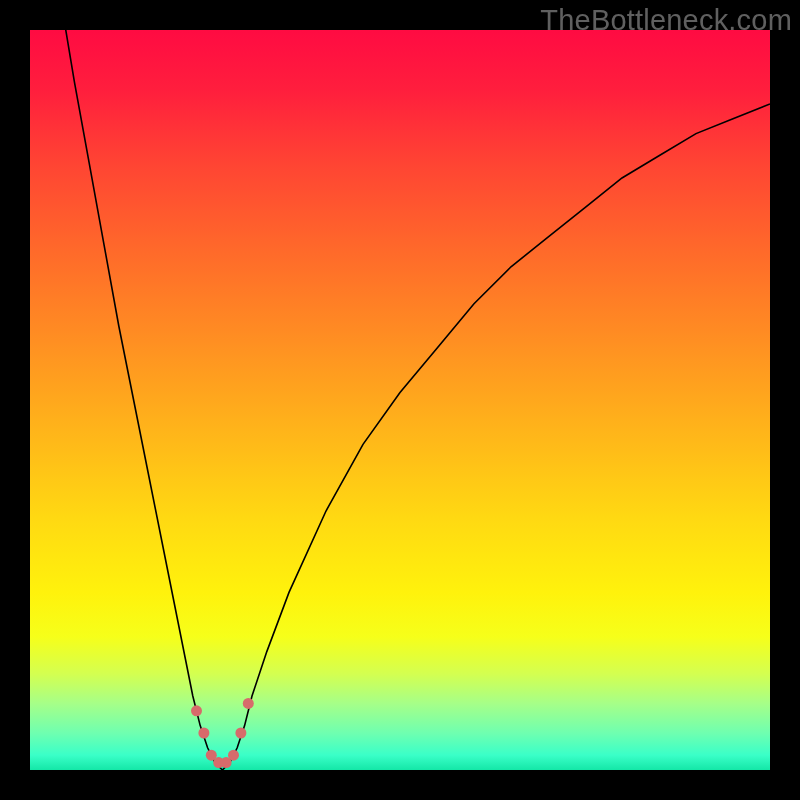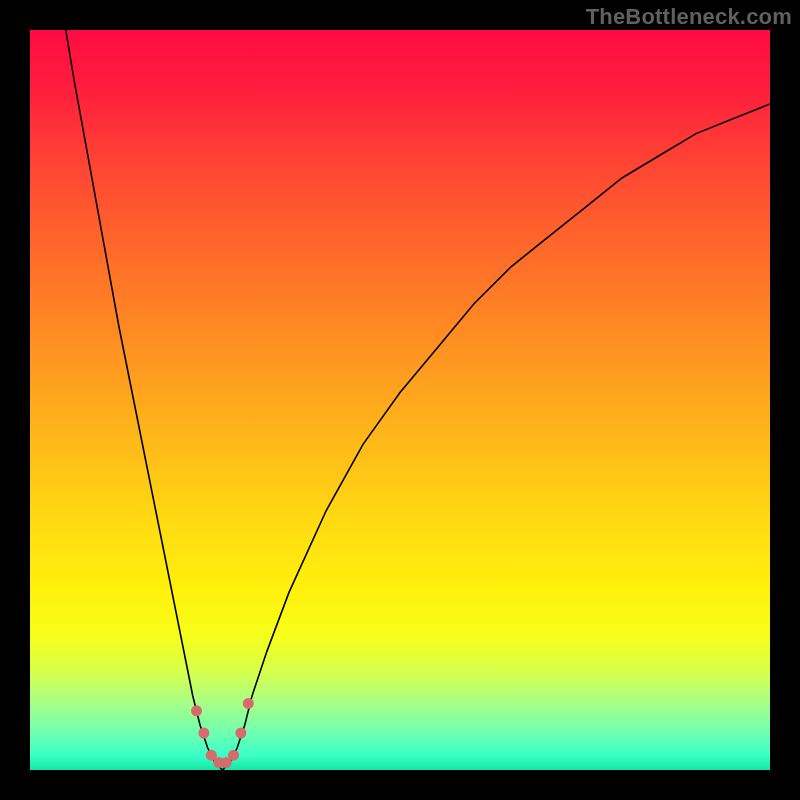--- a/index.html
+++ b/index.html
@@ -31,22 +31,22 @@
       #6fffb0 95%,
       #3affc8 98%,
       #14e7a7 100%
     );
   }
   .brand {
     position: absolute;
     top: 4px;
     right: 8px;
     font-family: Arial, Helvetica, sans-serif;
-    font-size: 22px;
-    font-weight: 700;
+    font-size: 29px;
+    font-weight: 400;
     color: #606060;
     letter-spacing: 0.2px;
   }
   svg.curve {
     position: absolute;
     left: 0; top: 0;
     width: 740px; height: 740px;
   }
   .dot {
     fill: #d76b6b;

